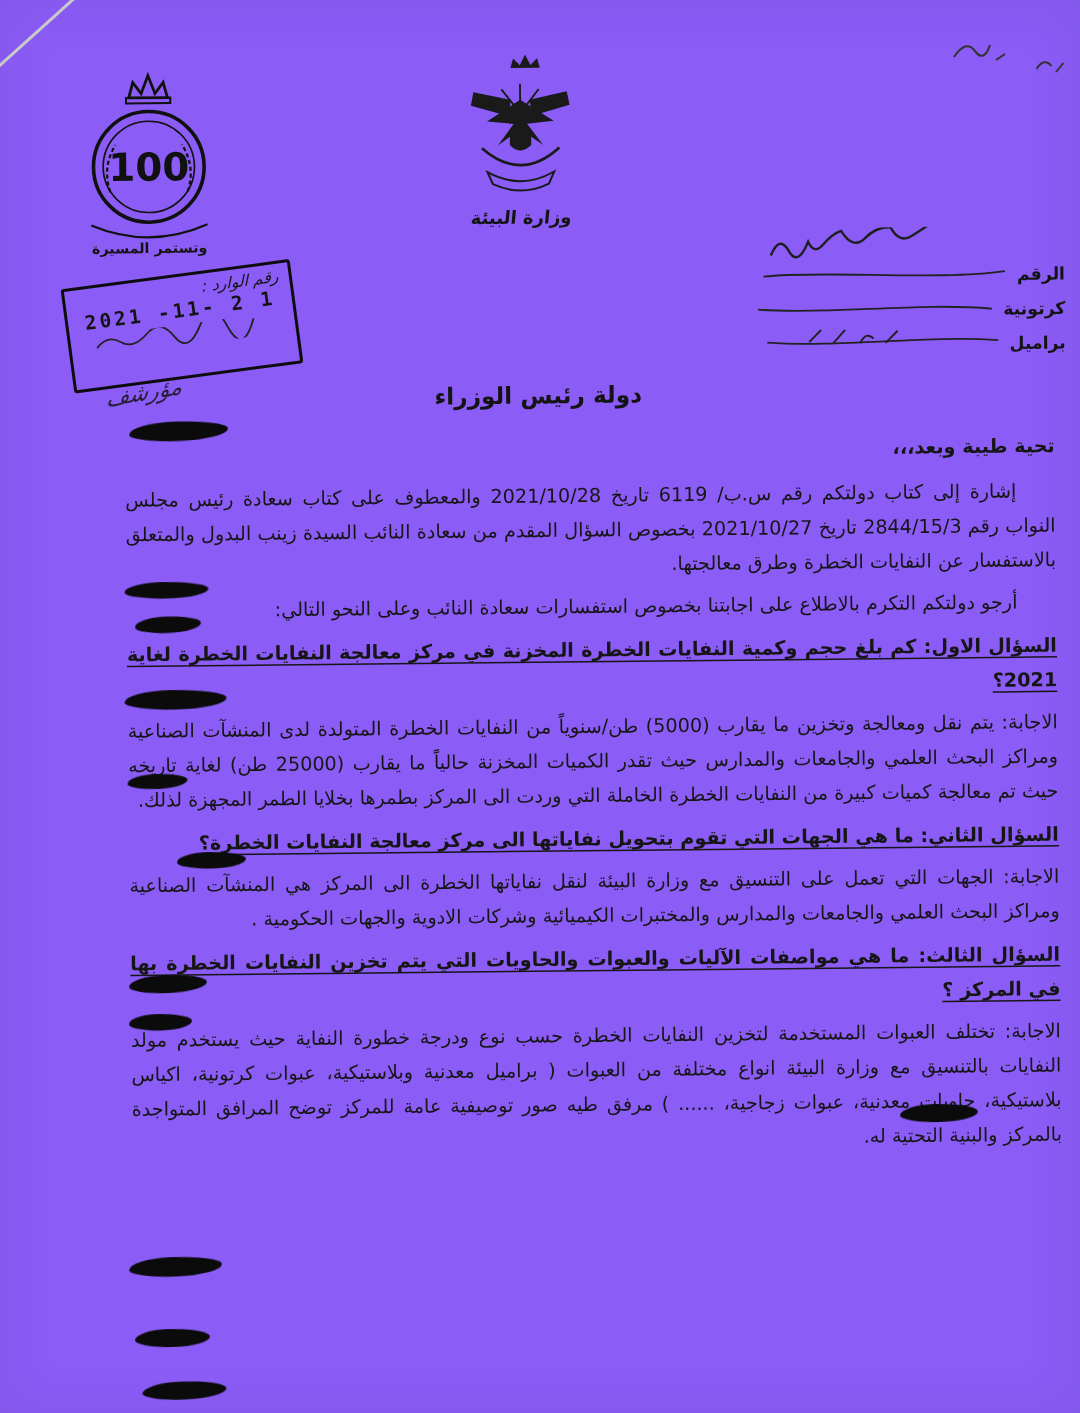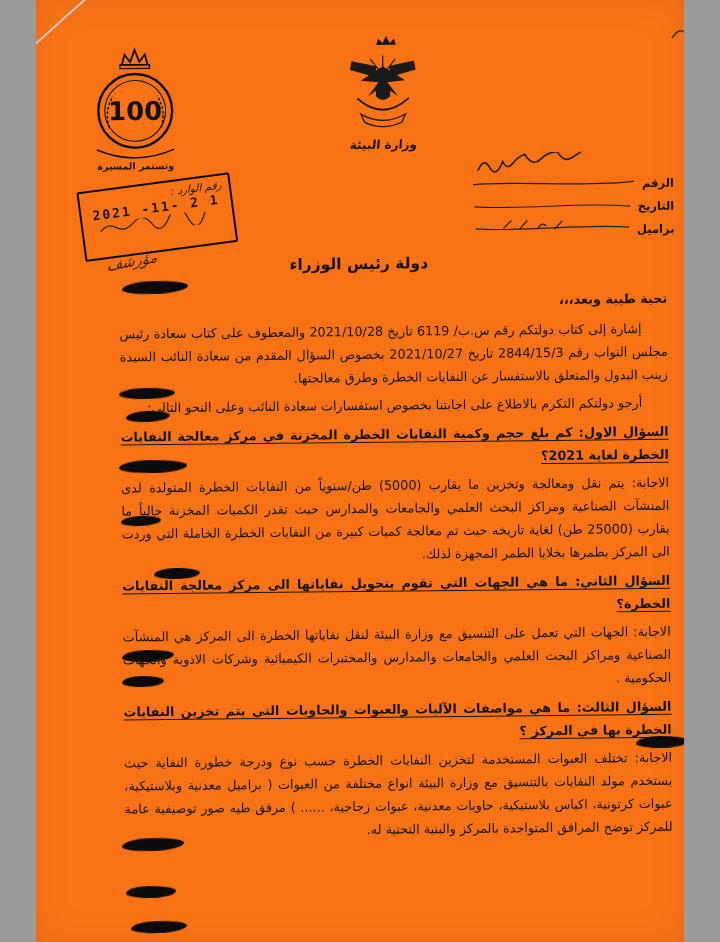--- a/index.html
+++ b/index.html
@@ -1,18 +1,18 @@
 <!DOCTYPE html>
 <html lang="ar"><head>
 <meta charset="utf-8">
 <style>
   html,body{margin:0;padding:0;background:#9a9a9a;}
   .page{
-    position:relative;width:648px;height:942px;margin:0 auto;
-    background:#f97316;overflow:hidden;color:#141414;
+    position:relative;width:720px;height:942px;margin:0 auto;
+    background:#8b5cf6;overflow:hidden;color:#141414;
     font-family:"DejaVu Sans",sans-serif;
     box-shadow:inset 0 0 40px rgba(0,0,0,.06);
   }
   .skew{position:absolute;inset:0;transform:rotate(-.6deg);transform-origin:50% 40%;}
 
   
   .crease{position:absolute;top:20px;left:-14px;width:78px;height:2px;background:#c9c9c9;transform:rotate(-42deg);}
   .pen-mark{position:absolute;}
 
   
@@ -117,21 +117,21 @@
       </svg>
       <div class="ref-row">
         <span class="ref-label">الرقم</span>
         <span class="ref-line">
           <svg width="165" height="12">
               <path d="M2,8 C 40,4 120,12 163,6" stroke="#222" stroke-width="1.2" fill="none"></path>
             </svg>
         </span>
       </div>
       <div class="ref-row">
-        <span class="ref-label">التاريخ</span>
+        <span class="ref-label">كرتونية</span>
         <span class="ref-line">
           <svg width="160" height="12">
               <path d="M2,7 C 50,11 110,3 158,8" stroke="#222" stroke-width="1.2" fill="none"></path>
             </svg>
         </span>
       </div>
       <div class="ref-row">
         <span class="ref-label">براميل</span>
         <span class="ref-line">
           <svg width="158" height="16">

